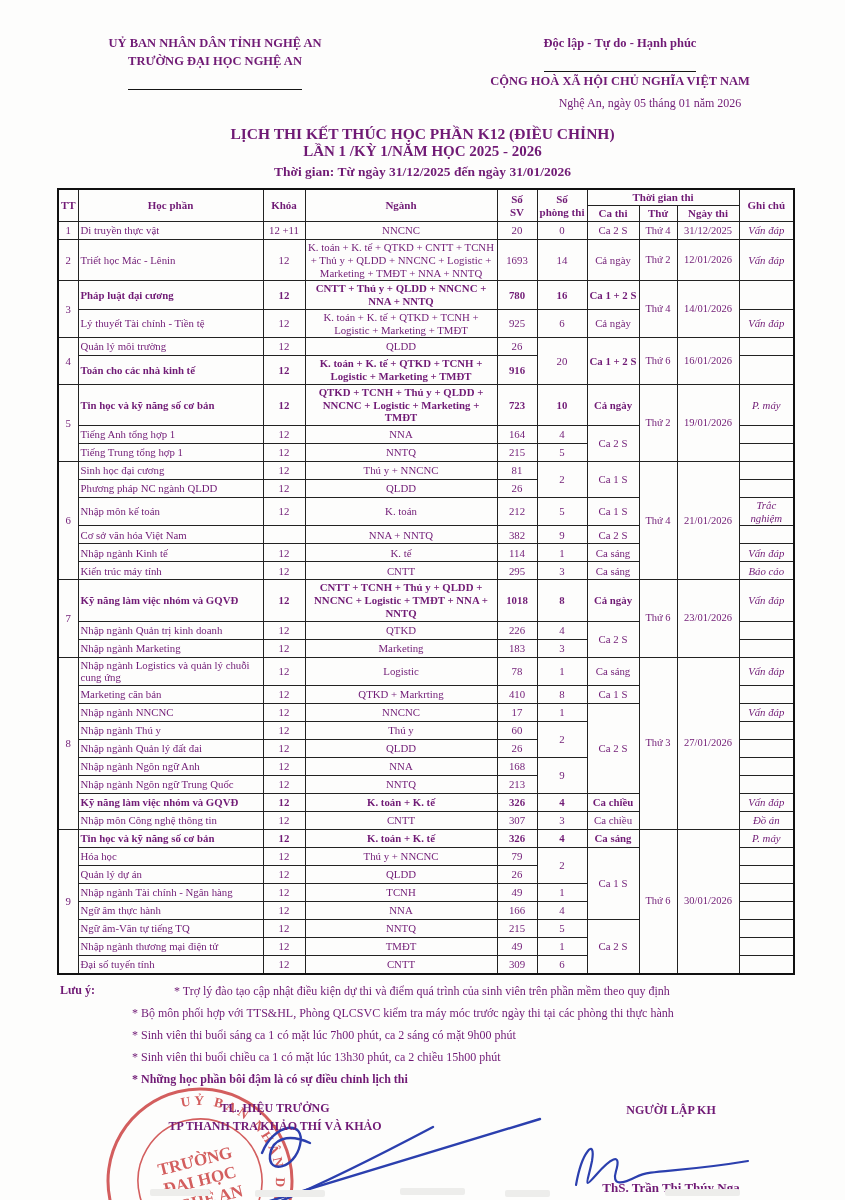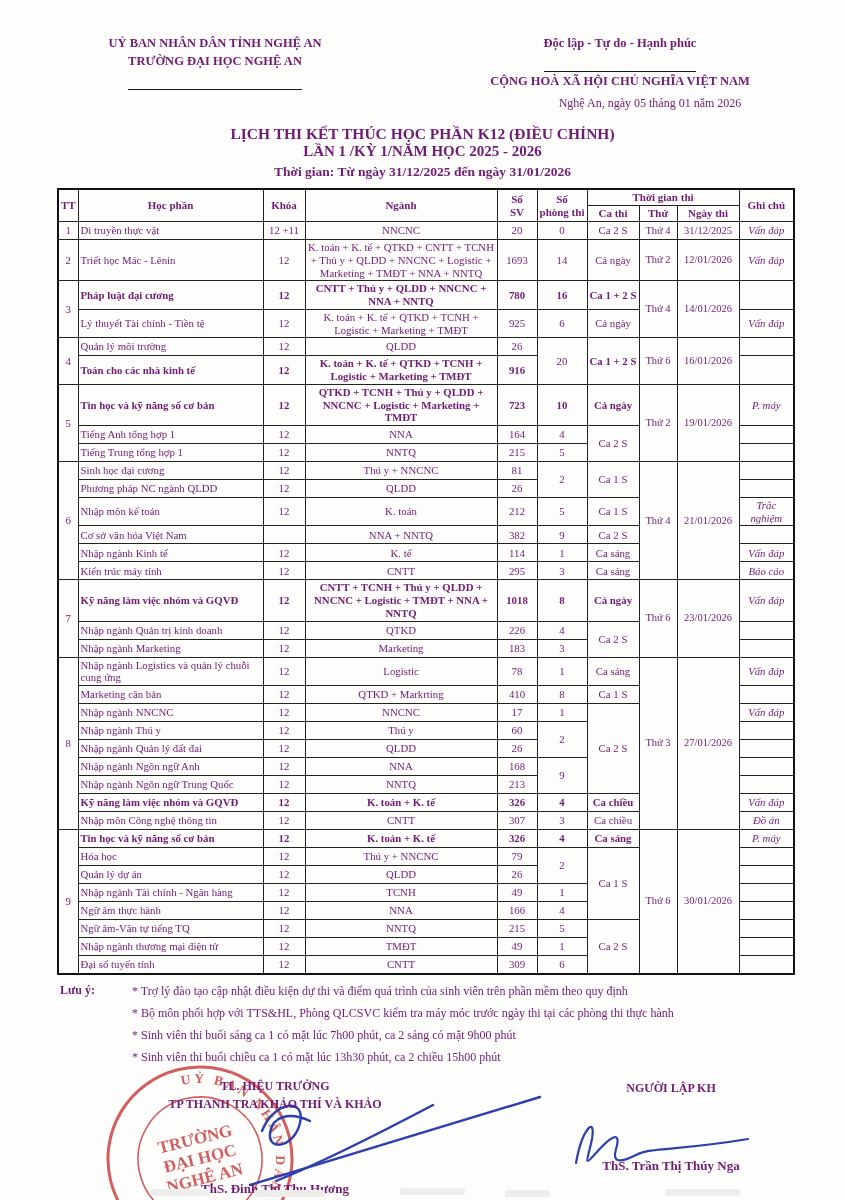--- a/index.html
+++ b/index.html
@@ -27,21 +27,21 @@
   .pre{white-space:pre-line;}
   tbody td{border-top:1px dashed #666;height:15px;}
   tbody tr.group-start td{border-top:1px solid #222;}
   .b{font-weight:bold;}
   .c-hp{text-align:left;padding-left:4px;}
   .c-tt,.c-khoa,.c-nganh,.c-num,.c-ca,.c-thu,.c-ngay,.c-ghi{text-align:center;}
   .c-ghi{font-style:italic;}
   .c-thu,.c-ngay{font-size:10.5px;}
   
   .notes{margin:8px 0 0 60px;font-size:12px;}
-  .notes-row{display:flex;}
+  .notes-row{display:flex;gap:42px;}
   .notes-label{font-weight:bold;width:72px;flex:none;}
   .note-item{margin:0 0 4.5px 0;line-height:1.45;}
   .note-indent{margin-left:72px;}
   .note-bold{font-weight:bold;}
   
   .sig-area{position:relative;height:260px;margin-top:4px;}
   .sig-left{position:absolute;left:110px;top:6px;width:330px;text-align:center;}
   .sig-right{position:absolute;left:521px;top:8px;width:300px;text-align:center;}
   .sig-title{font-weight:bold;font-size:12px;line-height:1.5;}
   .sig-name-left{font-weight:bold;font-size:13px;margin-top:68px;}
@@ -435,20 +435,21 @@
   </table>
 
   <div class="notes">
     <div class="notes-row">
       <span class="notes-label">Lưu ý:</span>
       <span class="note-item">* Trợ lý đào tạo cập nhật điều kiện dự thi và điểm quá trình của sinh viên trên phần mềm theo quy định</span>
     </div>
     <div class="note-item note-indent">* Bộ môn phối hợp với TTS&amp;HL, Phòng QLCSVC kiểm tra máy móc trước ngày thi tại các phòng thi thực hành</div>
     <div class="note-item note-indent">* Sinh viên thi  buổi sáng ca 1 có mặt lúc 7h00 phút, ca 2 sáng có mặt 9h00 phút</div>
     <div class="note-item note-indent">* Sinh viên thi buổi chiều ca 1 có mặt lúc 13h30 phút, ca 2 chiều 15h00 phút</div>
+    <div class="note-item note-indent note-bold">* Những học phần bôi đậm là có sự điều chỉnh lịch thi</div>
   </div>
 
   <div class="sig-area">
 
     <svg class="stamp" width="200" height="200" viewBox="0 0 200 200">
       <g transform="rotate(-14 100 100)">
         <circle cx="100" cy="100" r="92" fill="none" stroke="#cc4343" stroke-width="3"></circle>
         <circle cx="100" cy="100" r="62" fill="none" stroke="#cc4343" stroke-width="1.6"></circle>
         <defs>
           <path id="arcpath" d="M 100,24 A 76,76 0 1 1 99.9,24"></path>

